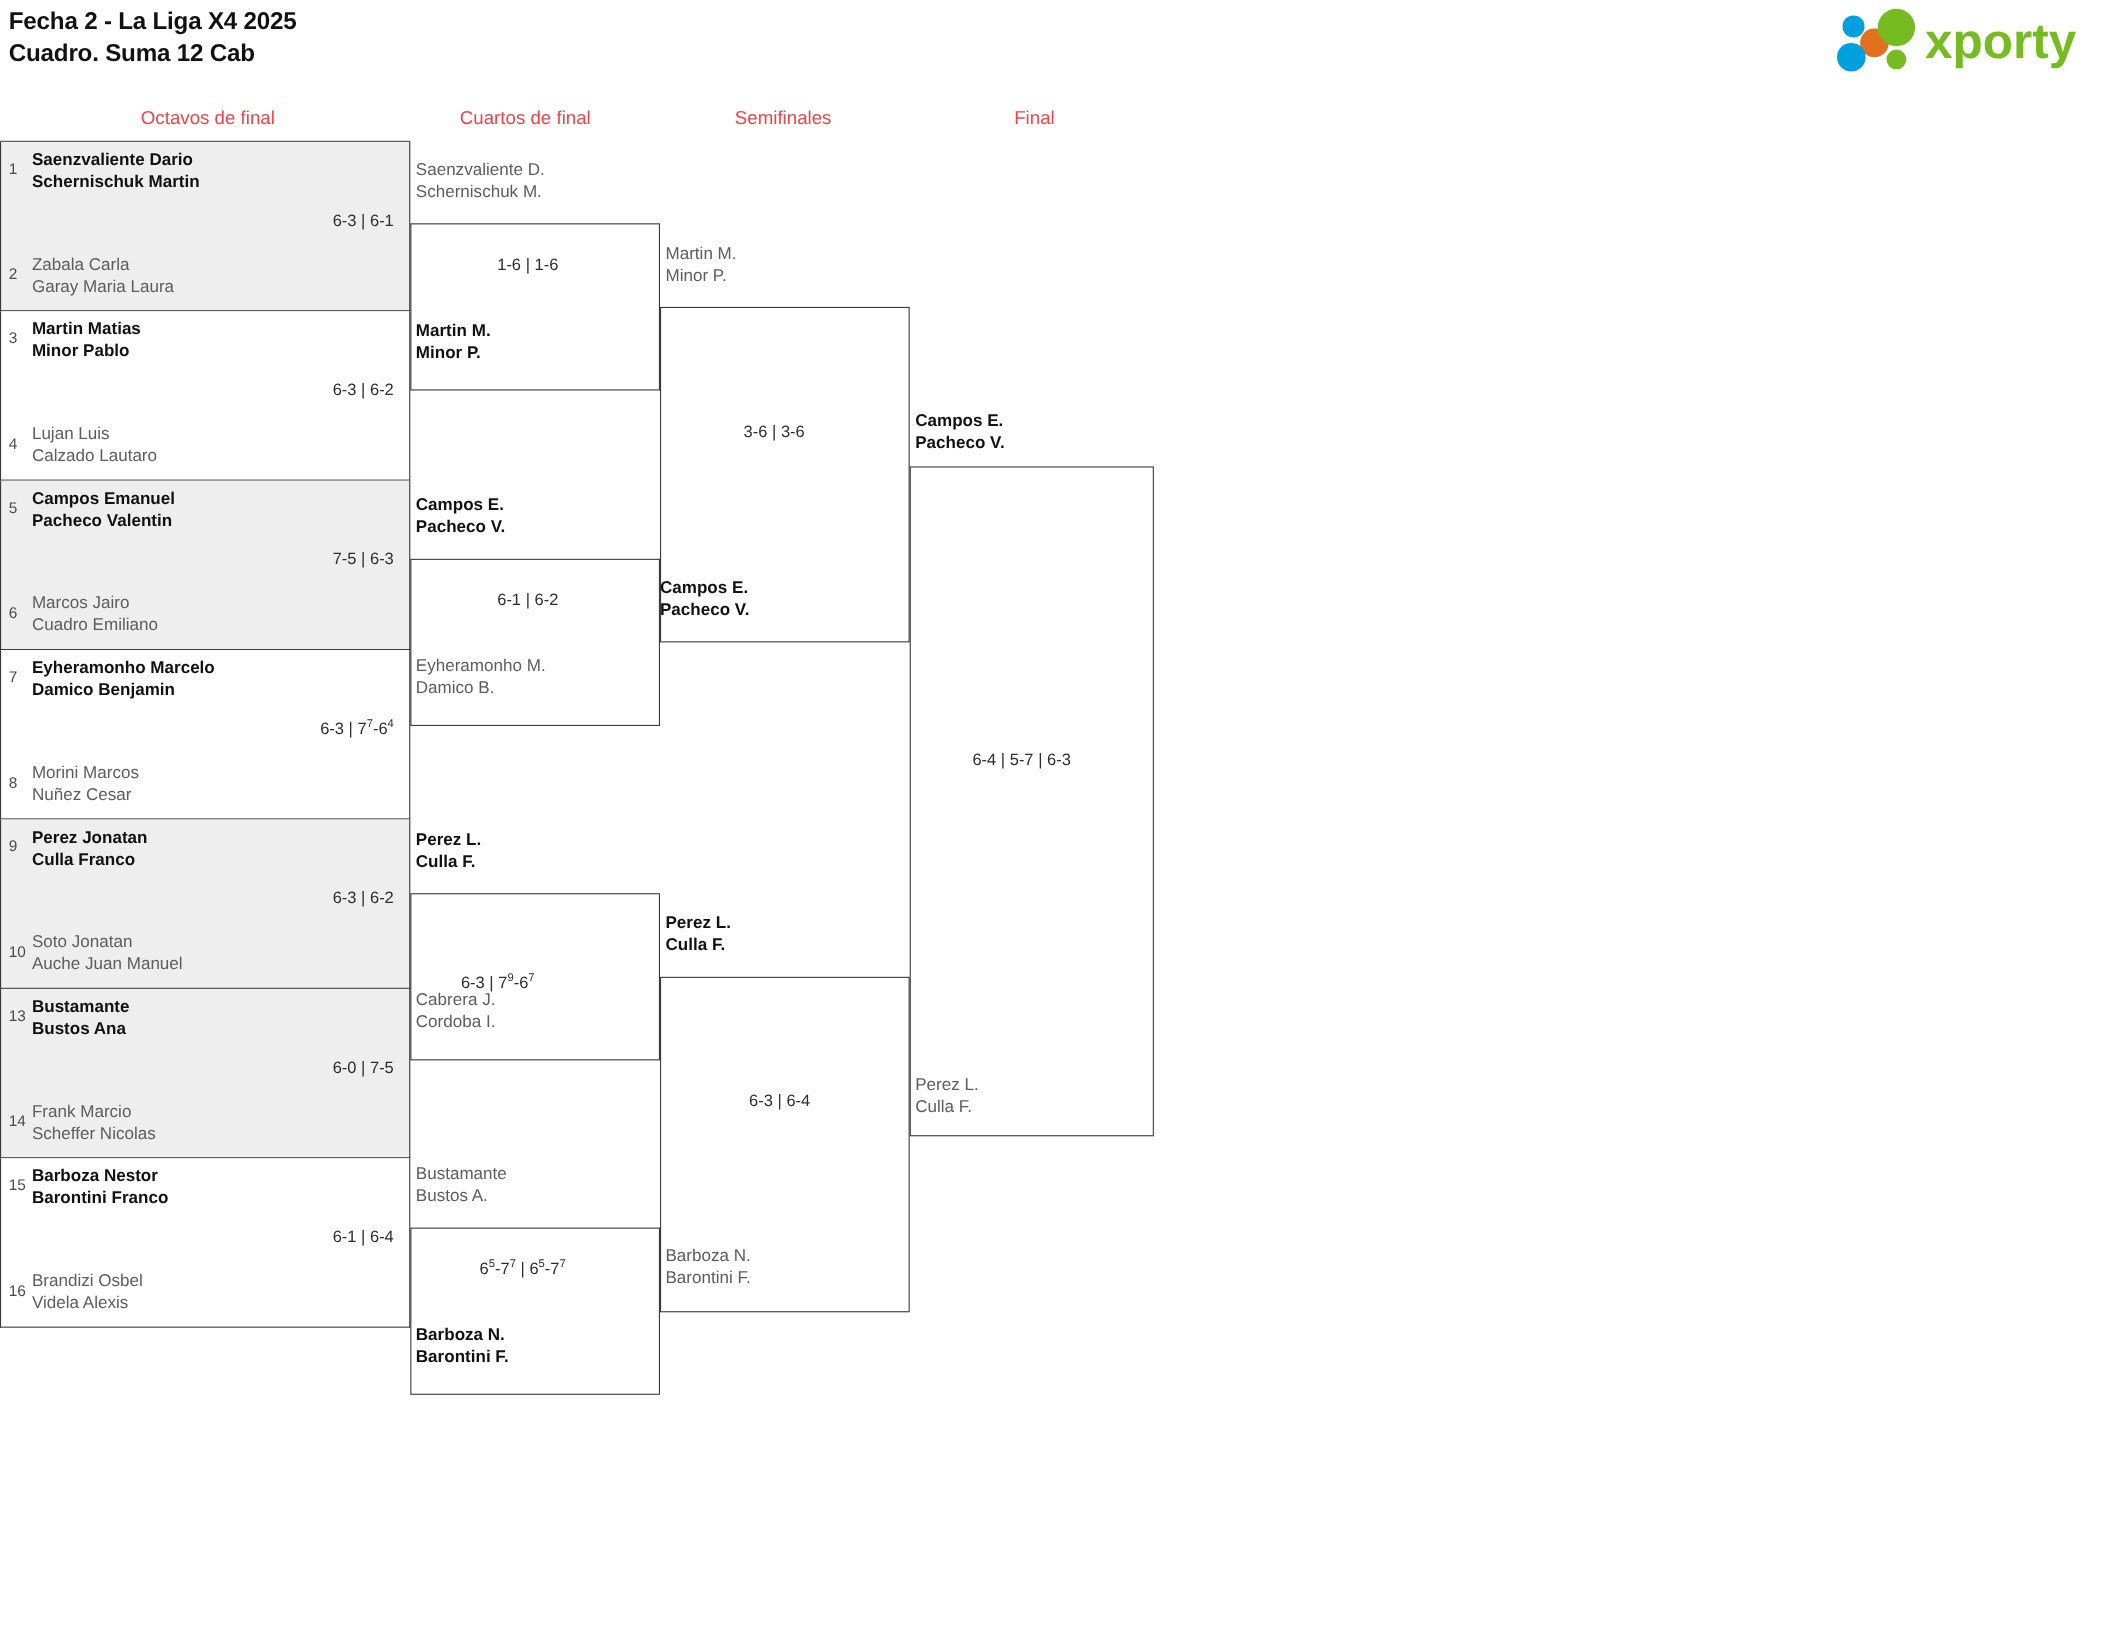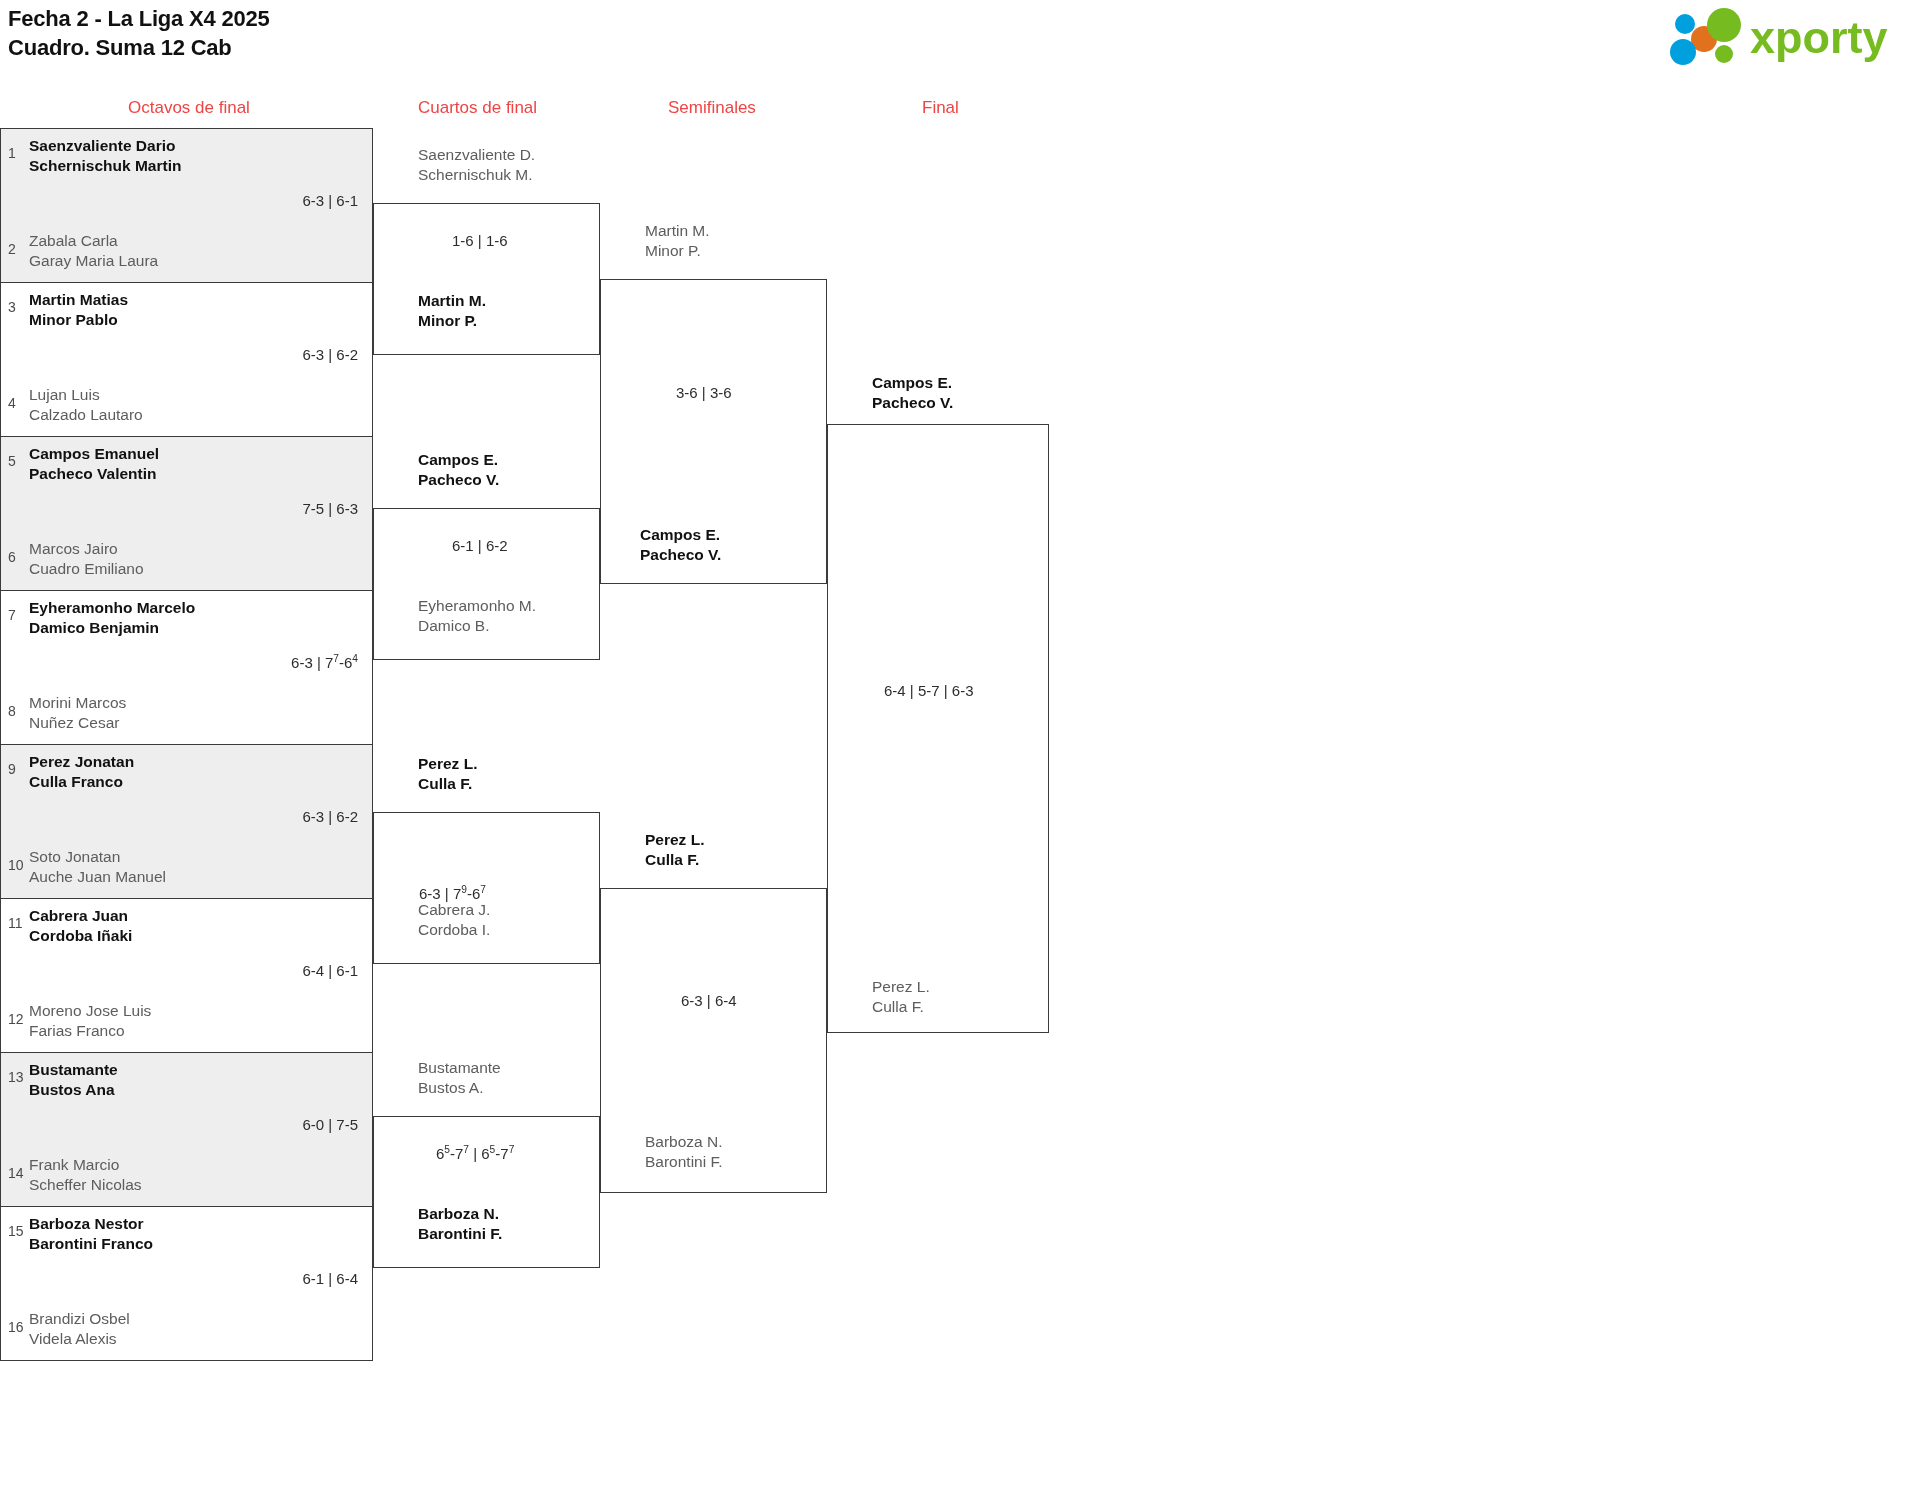--- a/index.html
+++ b/index.html
@@ -48,21 +48,21 @@
   }
 
   
   .node { position: absolute; }
   .node-box {
     position: absolute;
     border: 1.5px solid #3a3a3a;
     background: transparent;
   }
   .node-label {
-    position: absolute; font-size: 15.5px; line-height: 1.32; white-space: nowrap; margin-left: 40px;
+    position: absolute; font-size: 15.5px; line-height: 1.32; white-space: nowrap;
   }
   .node-label.win { color: #111; font-weight: bold; }
   .node-label.lose { color: #5d5d5d; font-weight: normal; }
   .node-label span { display: block; }
 
   .node-score { position: absolute; font-size: 15px; color: #2d2d2d; white-space: nowrap; }
 
   sup { font-size: 0.68em; vertical-align: super; line-height: 0; }
 </style>
 </head>
@@ -154,33 +154,20 @@
       <span>Culla Franco</span>
     </div>
     <div class="r16-score">6-3 | 6-2</div>
     <div class="seed bot">10</div>
     <div class="team bot lose">
       <span>Soto Jonatan</span>
       <span>Auche Juan Manuel</span>
     </div>
   </div>
 
-  <div class="r16-match">
-    <div class="seed top">11</div>
-    <div class="team top win">
-      <span>Cabrera Juan</span>
-      <span>Cordoba Iñaki</span>
-    </div>
-    <div class="r16-score">6-4 | 6-1</div>
-    <div class="seed bot">12</div>
-    <div class="team bot lose">
-      <span>Moreno Jose Luis</span>
-      <span>Farias Franco</span>
-    </div>
-  </div>
 
   <div class="r16-match shaded">
     <div class="seed top">13</div>
     <div class="team top win">
       <span>Bustamante</span>
       <span>Bustos Ana</span>
     </div>
     <div class="r16-score">6-0 | 7-5</div>
     <div class="seed bot">14</div>
     <div class="team bot lose">

